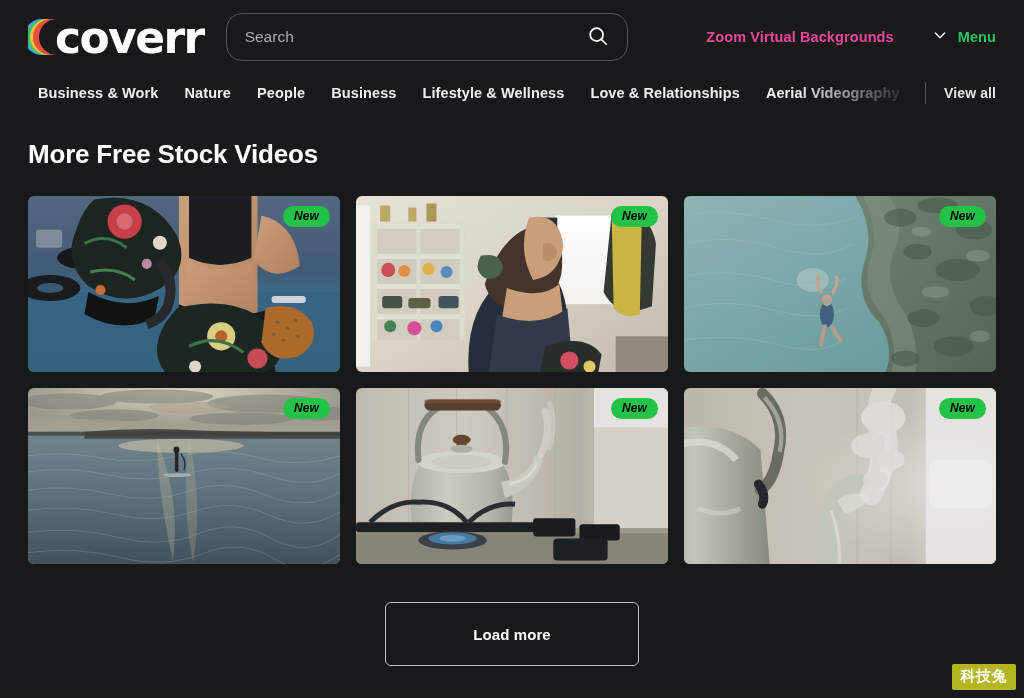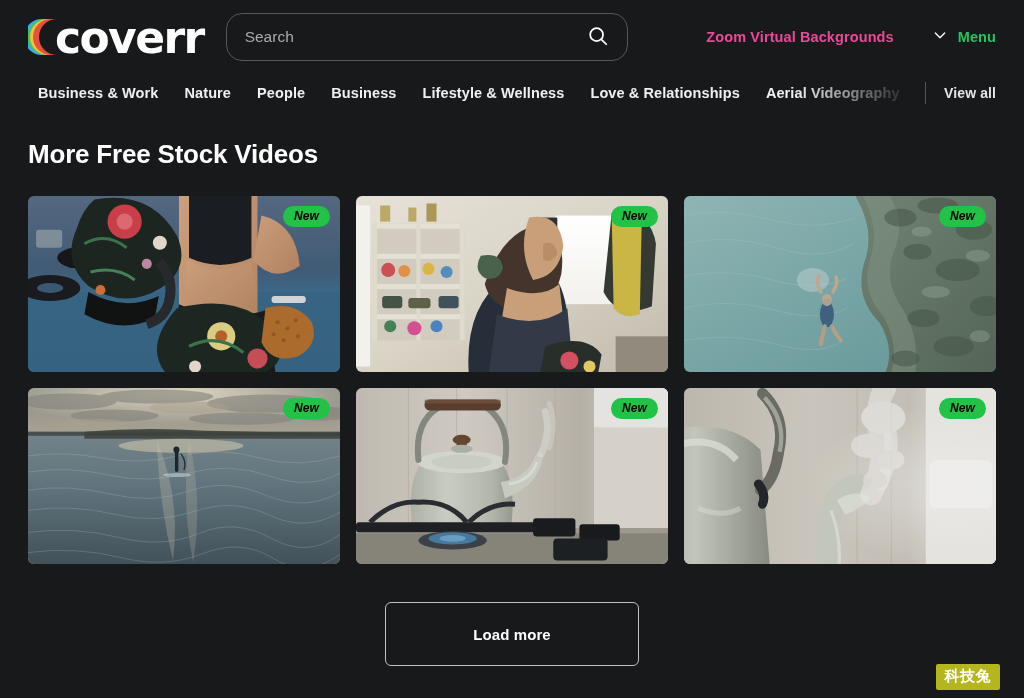--- a/index.html
+++ b/index.html
@@ -231,21 +231,21 @@
     font-size: 15px;
     font-weight: bold;
     letter-spacing: 0.1px;
     cursor: pointer;
     font-family: "Liberation Sans", sans-serif;
   }
 
   
   .watermark {
     position: absolute;
-    right: 24px;
+    right: 8px;
     bottom: 8px;
     background: #b5b520;
     color: #ffffff;
     font-size: 15px;
     font-weight: bold;
     padding: 3px 9px 4px 9px;
     border-radius: 2px;
     font-family: "DejaVu Sans", sans-serif;
     letter-spacing: 0.5px;
     z-index: 20;

